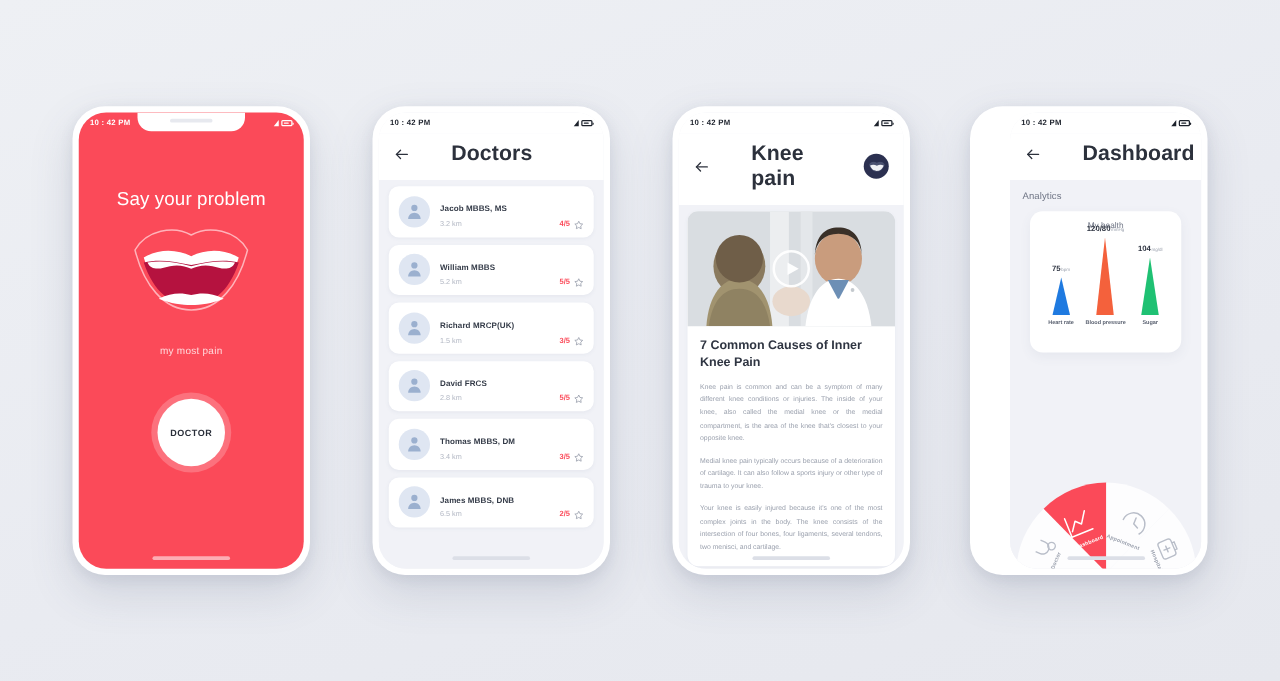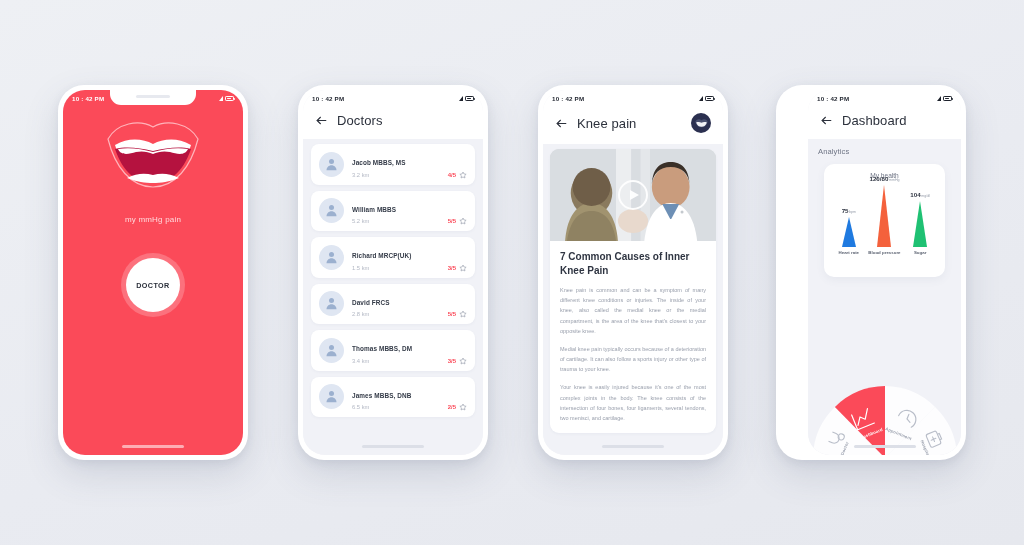--- a/index.html
+++ b/index.html
@@ -80,21 +80,21 @@
   .p1 .home-ind { background: rgba(255,255,255,.55); }
 
   
   .hdr {
     background:#fff; padding: 6px 12px 11px 12px;
     display:flex; align-items:center; gap:9px;
     flex: 0 0 auto; position:relative; z-index:2;
   }
   .back { width:13px; height:13px; flex:0 0 13px; cursor:pointer; }
   .back svg { display:block; }
-  .hdr-title { font-size:13px; color:#2c313c; font-weight:400; letter-spacing:.1px; }
+  .hdr-title { font-size:17px; color:#2c313c; font-weight:700; letter-spacing:.1px;margin-left:24px; }
   .hdr-avatar {
     margin-left:auto; width:20px; height:20px; border-radius:50%;
     background:#2b3050; display:flex; align-items:center; justify-content:center;
     cursor:pointer;
   }
 
   
   .list-body { background:#f1f2f7; flex:1; padding:5px 8px 0 8px; overflow:hidden;}
   .doc-card {
     background:#fff; border-radius:8px; margin-bottom:6px;
@@ -178,32 +178,33 @@
       <div class="statusbar" style="color:#fff">
         <span class="time">10 : 42 PM</span>
         <span class="st-right">
           <span class="sig"></span>
           <span class="batt">
               <i></i>
             </span>
         </span>
       </div>
 
+      <div class="p1-title">Say your problem</div>
 
       <div class="lips-wrap">
         <svg width="96" height="70" viewBox="0 0 96 70">
           <path d="M48 6 C62 -2 84 2 93 18 C86 46 70 66 48 66 C26 66 10 46 3 18 C12 2 34 -2 48 6 Z" fill="none" stroke="#ffb3ba" stroke-width="1.2"></path>
           <path d="M10 24 C24 16 38 18 48 23 C58 18 72 16 86 24 C78 50 64 62 48 62 C32 62 18 50 10 24 Z" fill="#ffffff"></path>
           <path d="M10 28 C22 25 34 27 48 30 C62 27 74 25 86 28 C78 52 64 62 48 62 C32 62 18 52 10 28 Z" fill="#b5123f"></path>
           <path d="M13 28 C25 26 36 28 48 31 C60 28 71 26 83 28 C80 35 72 33 65 31 C58 29.5 53 31 48 33 C43 31 38 29.5 31 31 C24 33 16 35 13 28 Z" fill="#ffffff"></path>
           <path d="M22 57 C32 52 40 52 48 54 C56 52 64 52 74 57 C64 61 56 62 48 62 C40 62 32 61 22 57 Z" fill="#ffffff"></path>
         </svg>
       </div>
 
-      <div class="p1-sub">my mmHg pain</div>
+      <div class="p1-sub">my most pain</div>
 
       <div class="p1-btns">
         <button class="rbtn">DOCTOR</button>
       </div>
 
       <div class="home-ind"></div>
     </div>
   </div>
 
   <div class="phone" id="phone2">

